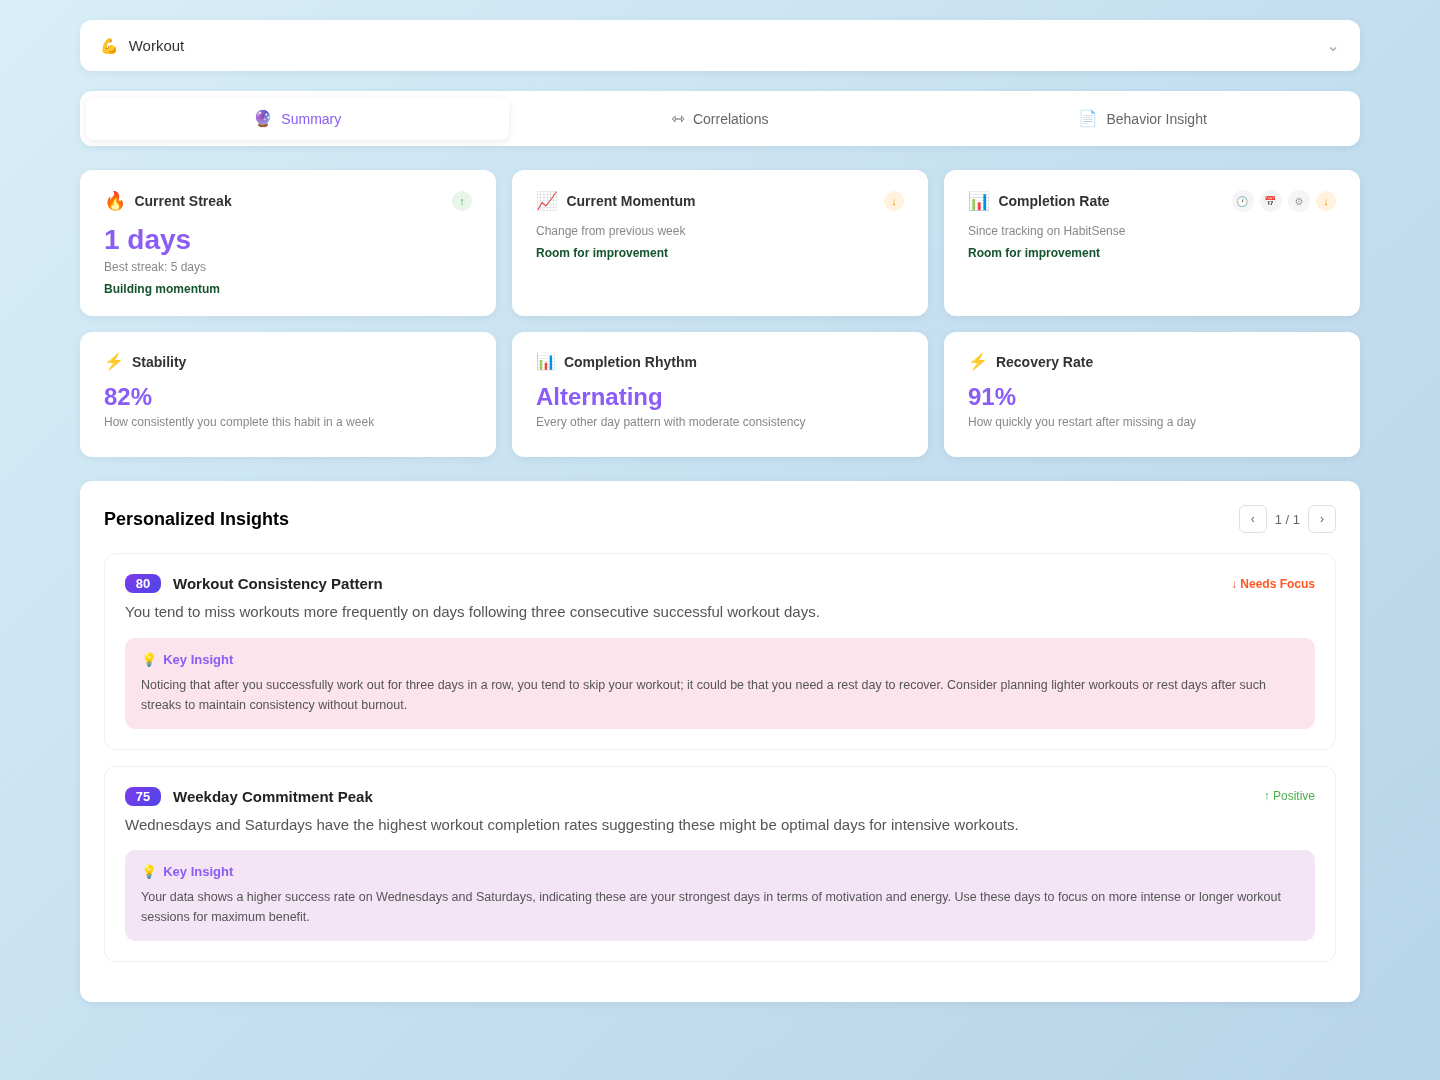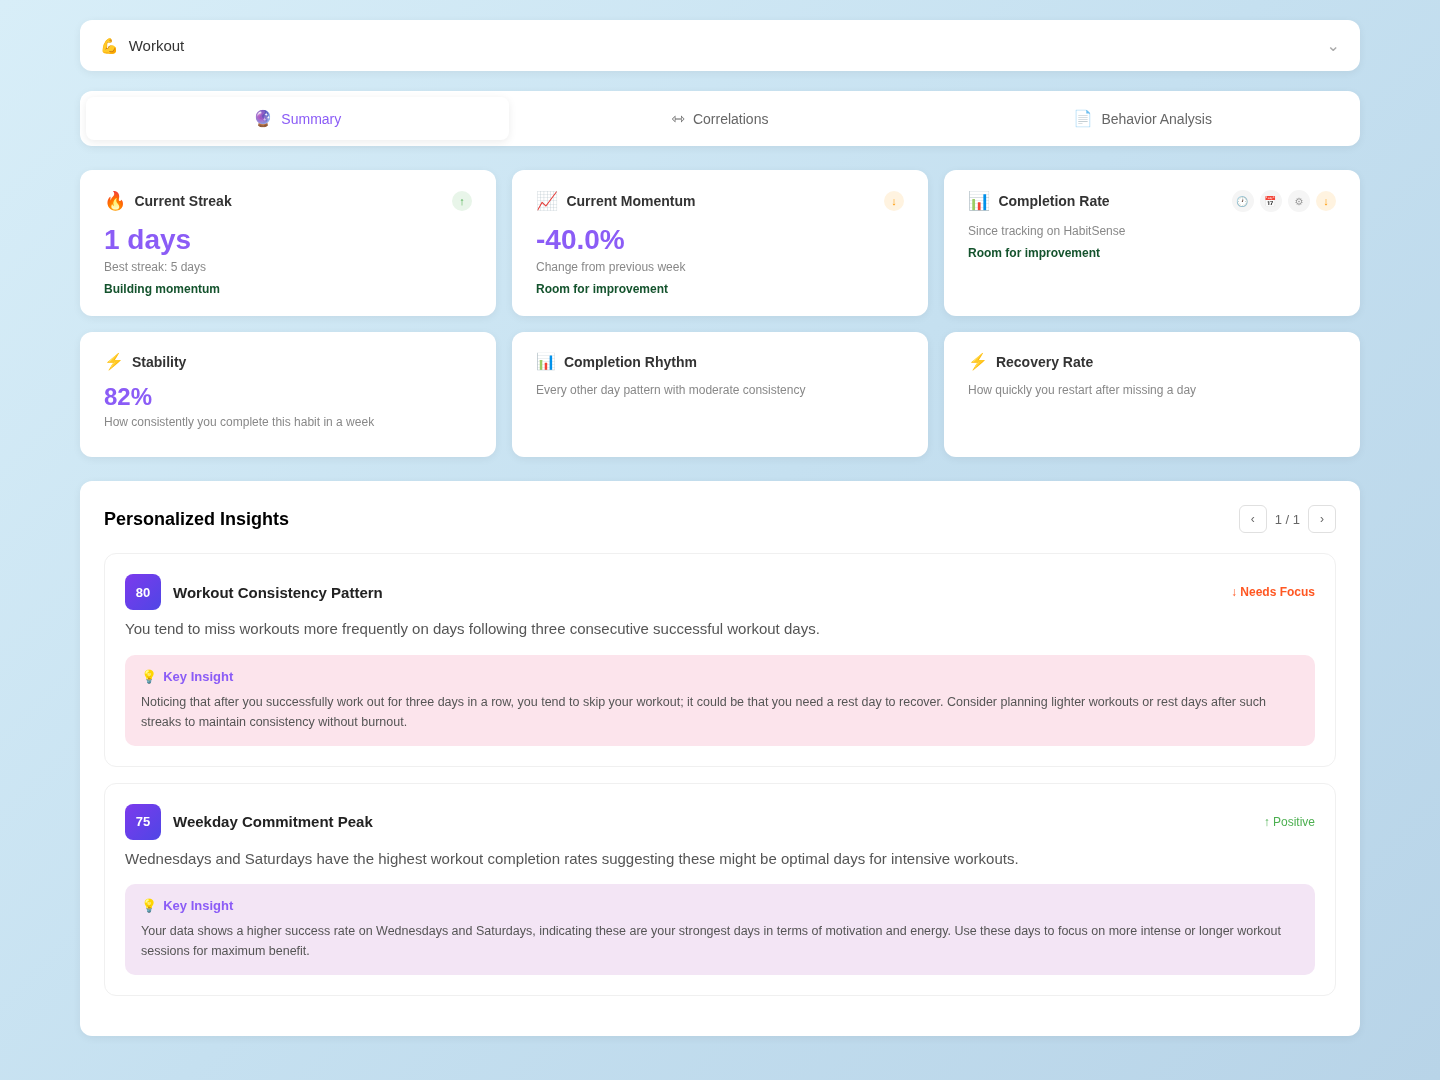--- a/index.html
+++ b/index.html
@@ -210,21 +210,21 @@
       justify-content: space-between;
       margin-bottom: 8px;
     }
     .insight-card-left {
       display: flex;
       align-items: center;
       gap: 12px;
     }
     .insight-score {
       width: 36px;
-      height: 36px;
+      height: 19px;
       background: linear-gradient(135deg, #7c3aed, #4f46e5);
       border-radius: 8px;
       display: flex;
       align-items: center;
       justify-content: center;
       color: white;
       font-size: 13px;
       font-weight: 700;
     }
     .insight-title {
@@ -292,21 +292,21 @@
   <div class="tab active">
     <span class="tab-icon">🔮</span>
     <span>Summary</span>
   </div>
   <div class="tab">
     <span class="tab-icon">⇿</span>
     <span>Correlations</span>
   </div>
   <div class="tab">
     <span class="tab-icon">📄</span>
-    <span>Behavior Analysis</span>
+    <span>Behavior Insight</span>
   </div>
 </div>
 
 <div class="stats-grid">
 
   <div class="stat-card">
     <div class="stat-card-header">
       <div class="stat-card-title">
         <span style="color:#8b5cf6; font-size:18px;">🔥</span>
         <span>Current Streak</span>
@@ -319,21 +319,20 @@
   </div>
 
   <div class="stat-card">
     <div class="stat-card-header">
       <div class="stat-card-title">
         <span style="color:#8b5cf6; font-size:18px;">📈</span>
         <span>Current Momentum</span>
       </div>
       <div class="stat-badge-orange">↓</div>
     </div>
-    <div class="stat-value negative">-40.0%</div>
     <div class="stat-subtitle">Change from previous week</div>
     <div class="stat-tag">Room for improvement</div>
   </div>
 
   <div class="stat-card">
     <div class="stat-card-header">
       <div class="stat-card-title">
         <span style="color:#8b5cf6; font-size:18px;">📊</span>
         <span>Completion Rate</span>
       </div>
@@ -362,30 +361,32 @@
     <div class="stat-subtitle">How consistently you complete this habit in a week</div>
   </div>
 
   <div class="stat-card stat-card-sm">
     <div class="stat-card-header">
       <div class="stat-card-title">
         <span style="color:#888; font-size:16px;">📊</span>
         <span>Completion Rhythm</span>
       </div>
     </div>
+    <div class="stat-value alternating">Alternating</div>
     <div class="stat-subtitle">Every other day pattern with moderate consistency</div>
   </div>
 
   <div class="stat-card stat-card-sm">
     <div class="stat-card-header">
       <div class="stat-card-title">
         <span style="color:#888; font-size:16px;">⚡</span>
         <span>Recovery Rate</span>
       </div>
     </div>
+    <div class="stat-value">91%</div>
     <div class="stat-subtitle">How quickly you restart after missing a day</div>
   </div>
 </div>
 
 <div class="insights-section">
   <div class="insights-header">
     <div class="insights-title">Personalized Insights</div>
     <div class="insights-pagination">
       <button class="pagination-btn">‹</button>
       <span>1 / 1</span>

